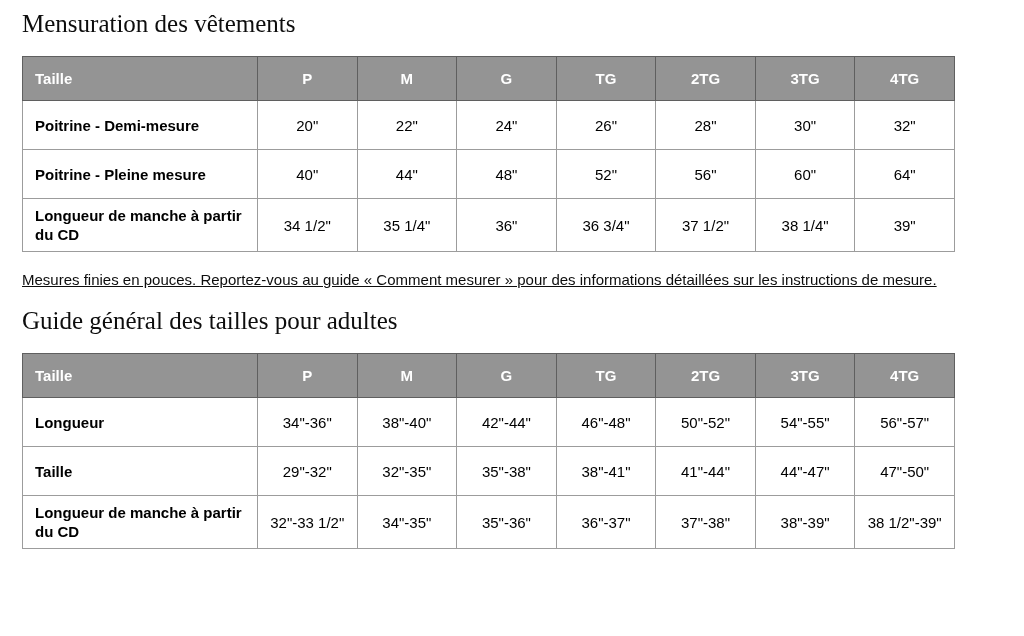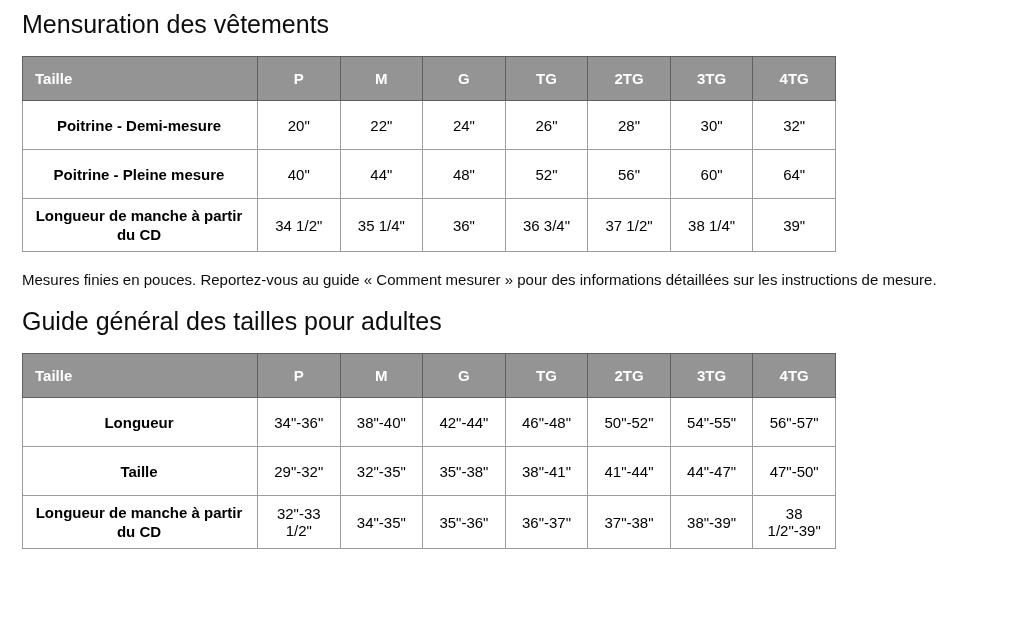--- a/index.html
+++ b/index.html
@@ -15,27 +15,28 @@
     box-sizing: border-box;
     padding: 10px 22px 0 22px;
     overflow: hidden;
   }
   .section-title {
     font-size: 25px;
     font-weight: 400;
     line-height: 28px;
     color: #0d0d0d;
     margin: 0 0 18px 0;
+    font-family: Liberation Serif, serif;
   }
   .section-title.second {
     margin-top: 16px;
   }
   table.size-table {
     border-collapse: collapse;
-    width: 814px;
+    width: 933px;
     table-layout: fixed;
     border: 1px solid #7a7a7a;
   }
   table.size-table col.label-col { width: 235px; }
   table.size-table th {
     background: #949494;
     color: #ffffff;
     font-size: 15px;
     font-weight: bold;
     text-align: center;
@@ -51,32 +52,33 @@
   table.size-table td {
     background: #ffffff;
     border: 1px solid #9c9c9c;
     font-size: 15px;
     text-align: center;
     vertical-align: middle;
     padding: 7px 6px;
     height: 34px;
   }
   table.size-table td.row-label {
-    text-align: center;
+    text-align: left;
     font-weight: bold;
     padding-left: 12px;
     padding-right: 14px;
     line-height: 19px;
   }
   .footnote {
     margin: 16px 0 0 0;
     font-size: 15px;
     line-height: 23px;
     max-width: 932px;
     color: #0d0d0d;
+    text-decoration: underline;
   }
 </style>
 </head>
 <body>
 
 <div class="page">
 
   <h1 class="section-title">Mensuration des vêtements</h1>
 
   <table class="size-table">

